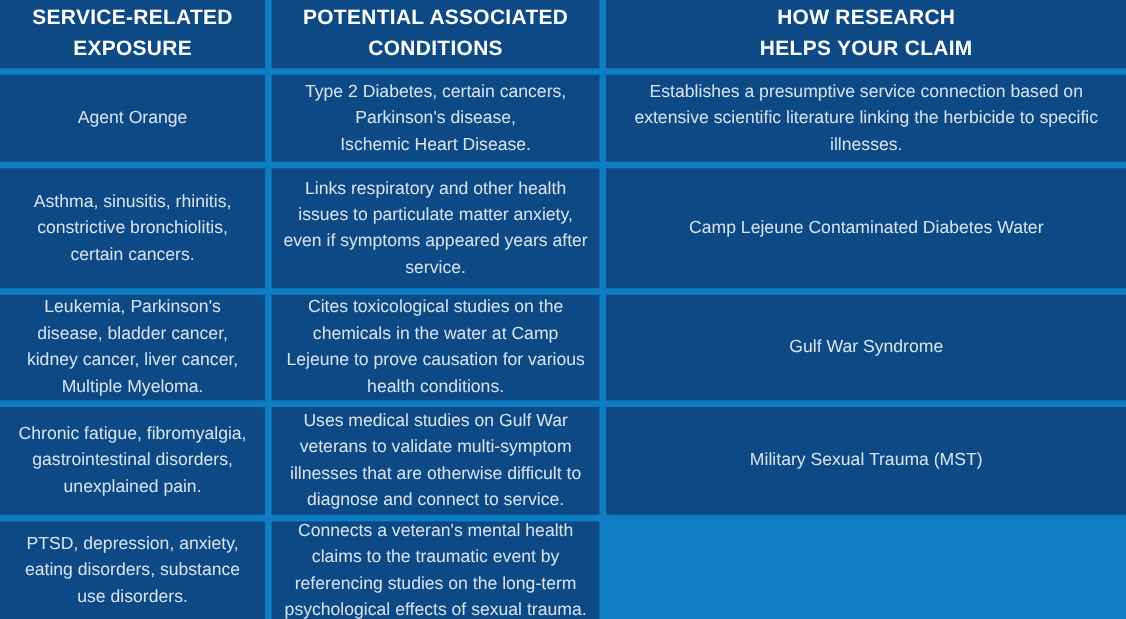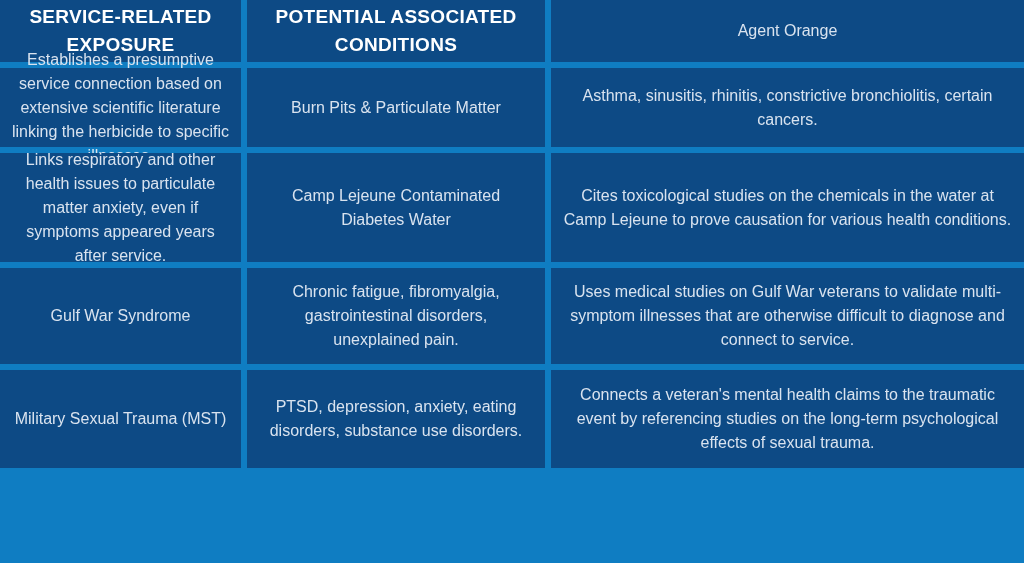--- a/index.html
+++ b/index.html
@@ -48,29 +48,34 @@
 </style>
 </head>
 <body>
 
 <div class="table">
 
   <div class="cell header-cell">SERVICE-RELATED
 EXPOSURE</div>
   <div class="cell header-cell">POTENTIAL ASSOCIATED
 CONDITIONS</div>
+  <div class="cell header-cell">HOW RESEARCH
+HELPS YOUR CLAIM</div>
 
   <div class="cell body-cell">Agent Orange</div>
+  <div class="cell body-cell">Type 2 Diabetes, certain cancers,
+Parkinson's disease,
+Ischemic Heart Disease.</div>
   <div class="cell body-cell col-research">Establishes a presumptive service connection based on extensive scientific literature linking the herbicide to specific illnesses.</div>
 
-  <div class="cell body-cell">Burn Pits &amp; Particulate Matter</div>
   <div class="cell body-cell">Asthma, sinusitis, rhinitis, constrictive bronchiolitis, certain cancers.</div>
   <div class="cell body-cell col-research">Links respiratory and other health issues to particulate matter anxiety, even if symptoms appeared years after service.</div>
 
   <div class="cell body-cell">Camp Lejeune Contaminated Diabetes Water</div>
+  <div class="cell body-cell">Leukemia, Parkinson's disease, bladder cancer, kidney cancer, liver cancer, Multiple Myeloma.</div>
   <div class="cell body-cell col-research">Cites toxicological studies on the chemicals in the water at Camp Lejeune to prove causation for various health conditions.</div>
 
   <div class="cell body-cell">Gulf War Syndrome</div>
   <div class="cell body-cell">Chronic fatigue, fibromyalgia, gastrointestinal disorders, unexplained pain.</div>
   <div class="cell body-cell col-research">Uses medical studies on Gulf War veterans to validate multi-symptom illnesses that are otherwise difficult to diagnose and connect to service.</div>
 
   <div class="cell body-cell">Military Sexual Trauma (MST)</div>
   <div class="cell body-cell">PTSD, depression, anxiety, eating disorders, substance use disorders.</div>
   <div class="cell body-cell col-research">Connects a veteran's mental health claims to the traumatic event by referencing studies on the long-term psychological effects of sexual trauma.</div>
 

